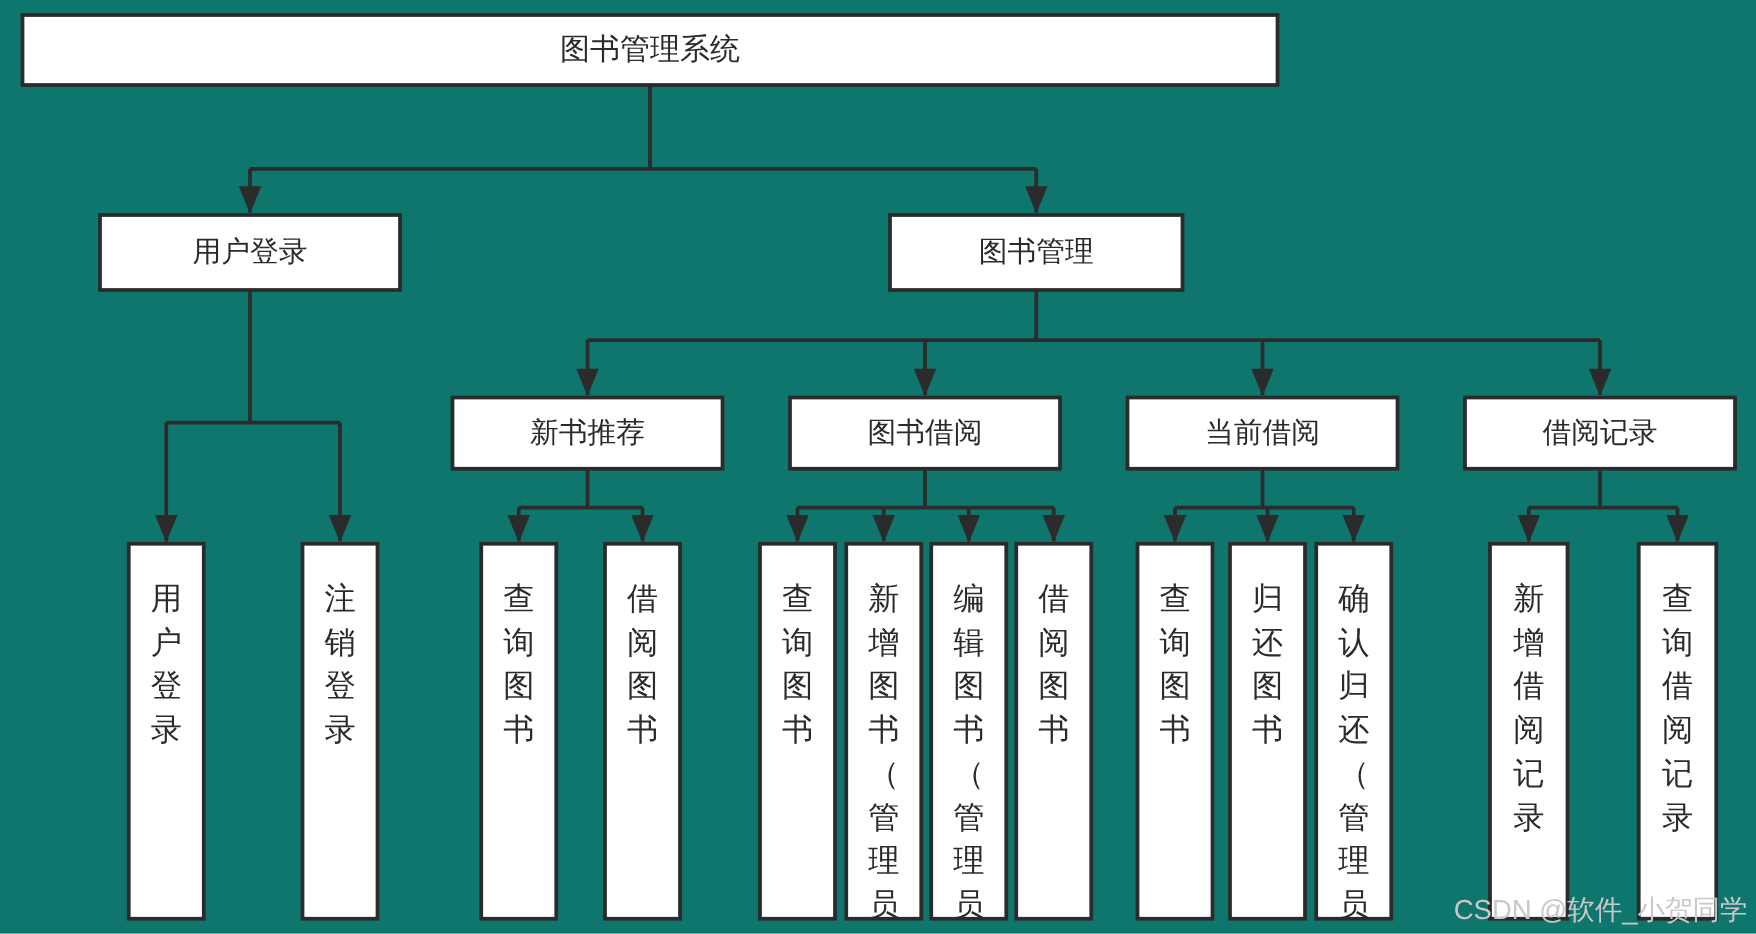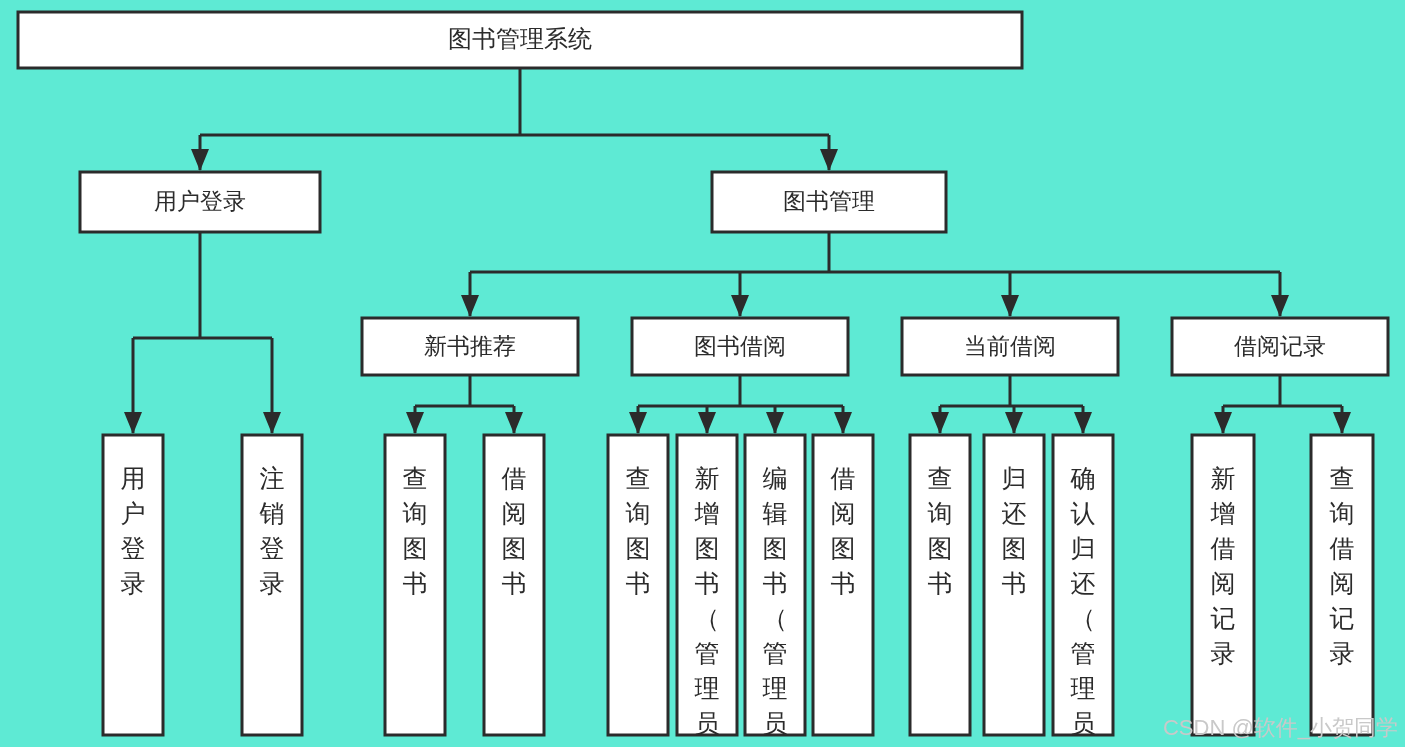--- a/index.html
+++ b/index.html
@@ -8,21 +8,21 @@
     padding: 0;
     background: #ffffff;
   }
   body {
     font-family: "Liberation Sans", "DejaVu Sans", sans-serif;
   }
   #diagram-root {
     position: relative;
     width: 1405px;
     height: 747px;
-    background: #5eead4;
+    background: #0f766e;
     overflow: hidden;
   }
   svg.diagram-canvas {
     position: absolute;
     left: 0;
     top: 0;
     width: 1405px;
     height: 747px;
     display: block;
   }

